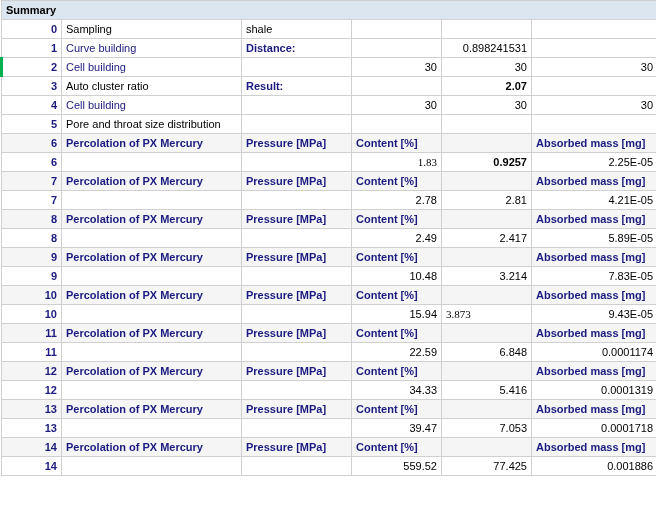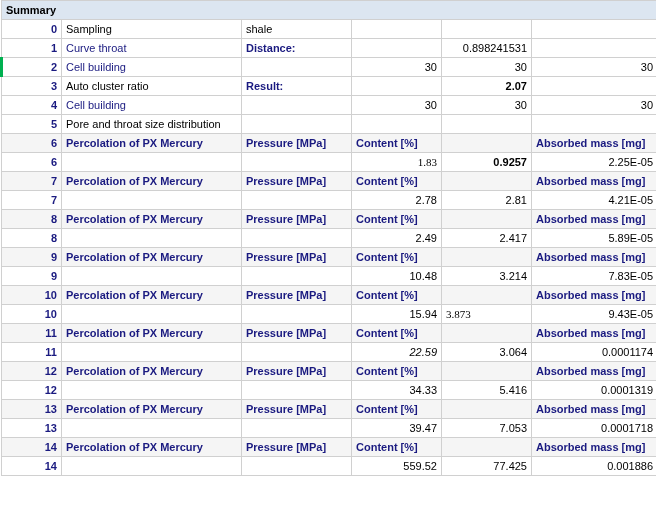--- a/index.html
+++ b/index.html
@@ -56,21 +56,21 @@
         <tr>
           <td style="text-align: right; color: rgb(26, 26, 128); font-weight: bold;">0</td>
           <td>Sampling</td>
           <td>shale</td>
           <td style="text-align: right;"></td>
           <td style="text-align: right;"></td>
           <td style="text-align: right;"></td>
         </tr>
         <tr>
           <td style="text-align: right; color: rgb(26, 26, 128); font-weight: bold;">1</td>
-          <td style="color: rgb(26, 26, 128);">Curve throat</td>
+          <td style="color: rgb(26, 26, 128);">Curve building</td>
           <td style="font-weight: bold; color: rgb(26, 26, 128);">Distance:</td>
           <td style="text-align: right;"></td>
           <td style="text-align: right;">0.898241531</td>
           <td style="text-align: right;"></td>
         </tr>
         <tr style="border-left: 3px solid rgb(0, 176, 80);">
           <td style="text-align: right; color: rgb(26, 26, 128); font-weight: bold;">2</td>
           <td style="color: rgb(26, 26, 128);">Cell building</td>
           <td></td>
           <td style="text-align: right;">30</td>
@@ -186,22 +186,22 @@
           <td style="color: rgb(26, 26, 128); font-weight: bold;">Percolation of PX Mercury</td>
           <td style="color: rgb(26, 26, 128); font-weight: bold;">Pressure [MPa]</td>
           <td style="color: rgb(26, 26, 128); font-weight: bold;">Content [%]</td>
           <td></td>
           <td style="color: rgb(26, 26, 128); font-weight: bold;">Absorbed mass [mg]</td>
         </tr>
         <tr>
           <td style="text-align: right; color: rgb(26, 26, 128); font-weight: bold;">11</td>
           <td></td>
           <td></td>
-          <td style="text-align: right; font-style: italic;">22.59</td>
-          <td style="text-align: right;">3.064</td>
+          <td style="text-align: right;">22.59</td>
+          <td style="text-align: right;">6.848</td>
           <td style="text-align: right;">0.0001174</td>
         </tr>
         <tr style="background: rgb(245, 245, 245);">
           <td style="text-align: right; color: rgb(26, 26, 128); font-weight: bold;">12</td>
           <td style="color: rgb(26, 26, 128); font-weight: bold;">Percolation of PX Mercury</td>
           <td style="color: rgb(26, 26, 128); font-weight: bold;">Pressure [MPa]</td>
           <td style="color: rgb(26, 26, 128); font-weight: bold;">Content [%]</td>
           <td></td>
           <td style="color: rgb(26, 26, 128); font-weight: bold;">Absorbed mass [mg]</td>
         </tr>

